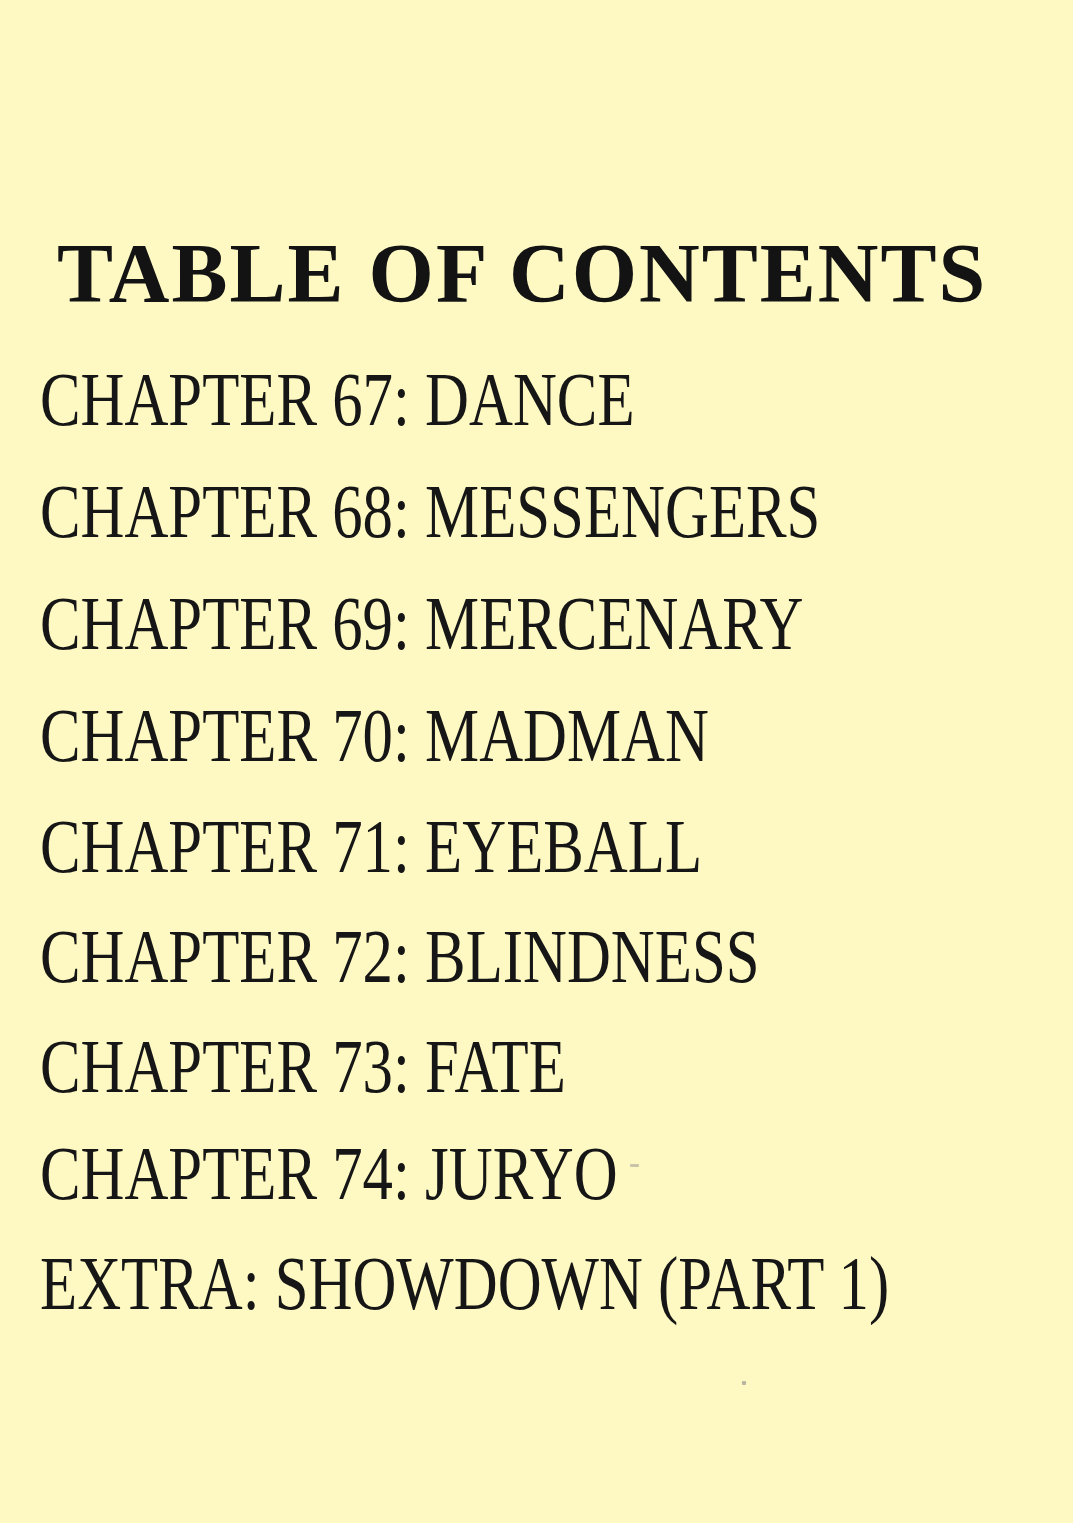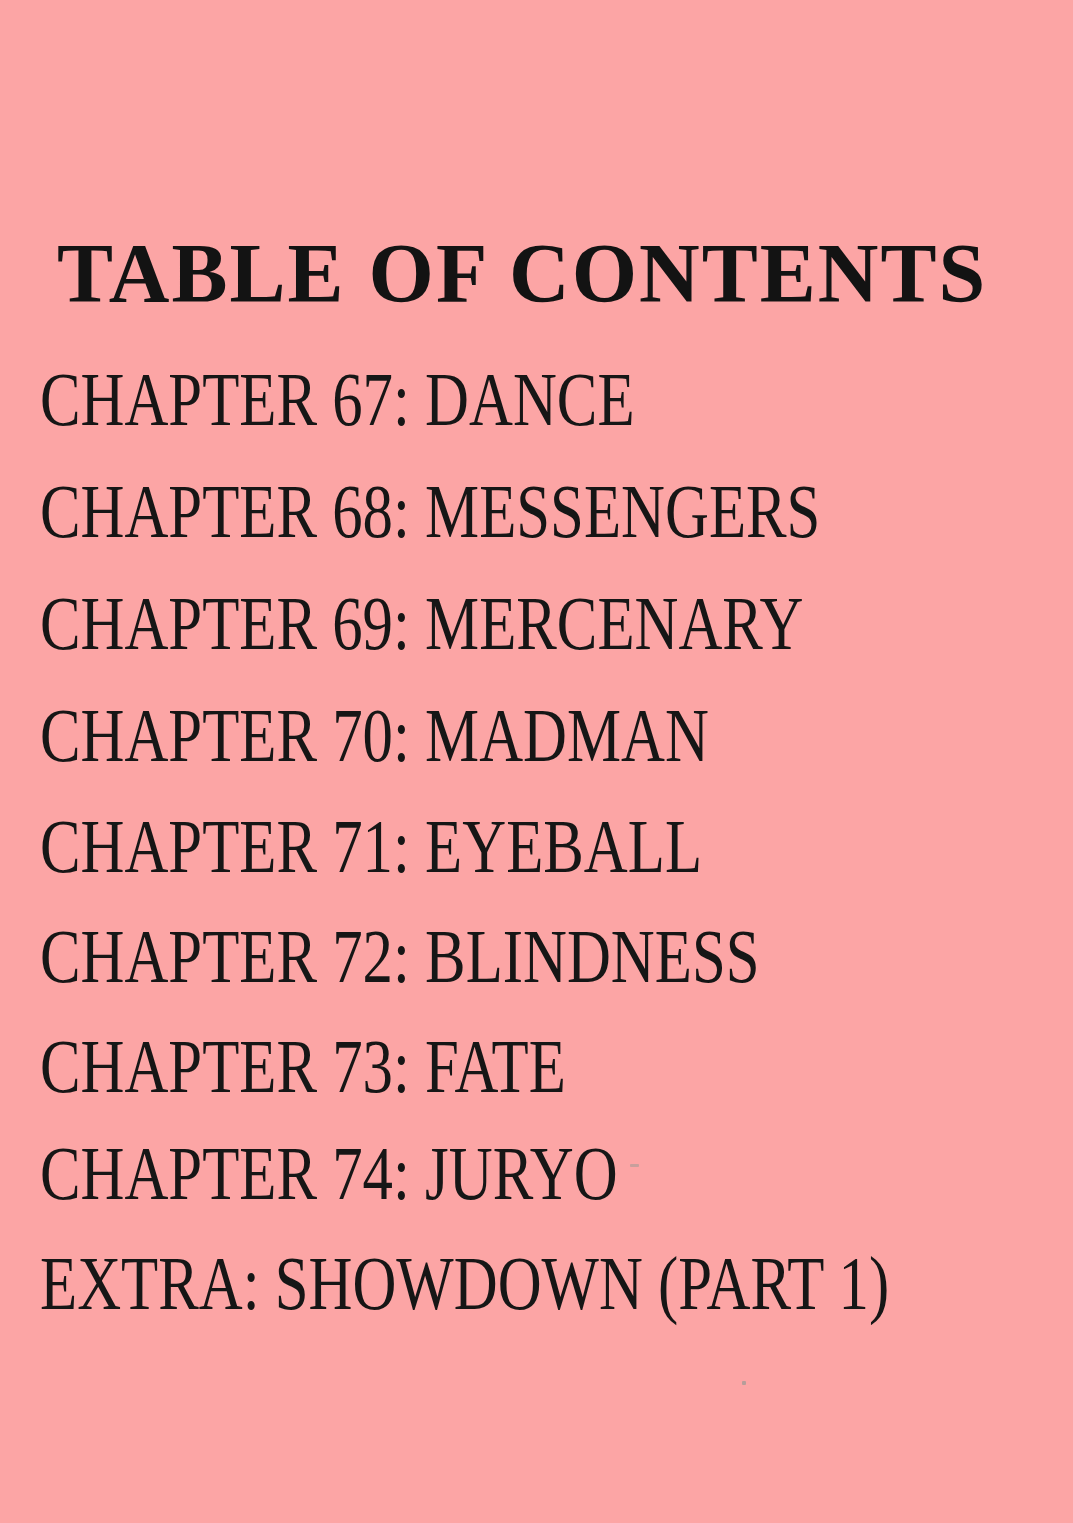--- a/index.html
+++ b/index.html
@@ -11,21 +11,21 @@
     height: 1523px;
     background: #fcfdfa;
     overflow: hidden;
     font-family: "Liberation Serif", "DejaVu Serif", serif;
     color: #141414;
   }
   .page {
     position: relative;
     width: 1073px;
     height: 1523px;
-    background: #fca5a5;
+    background: #fef9c3;
     text-decoration: underline;
   }
   .toc-title {
     position: absolute;
     left: 57px;
     top: 232px;
     margin: 0;
     font-size: 84px;
     font-weight: 700;
     line-height: 1;

